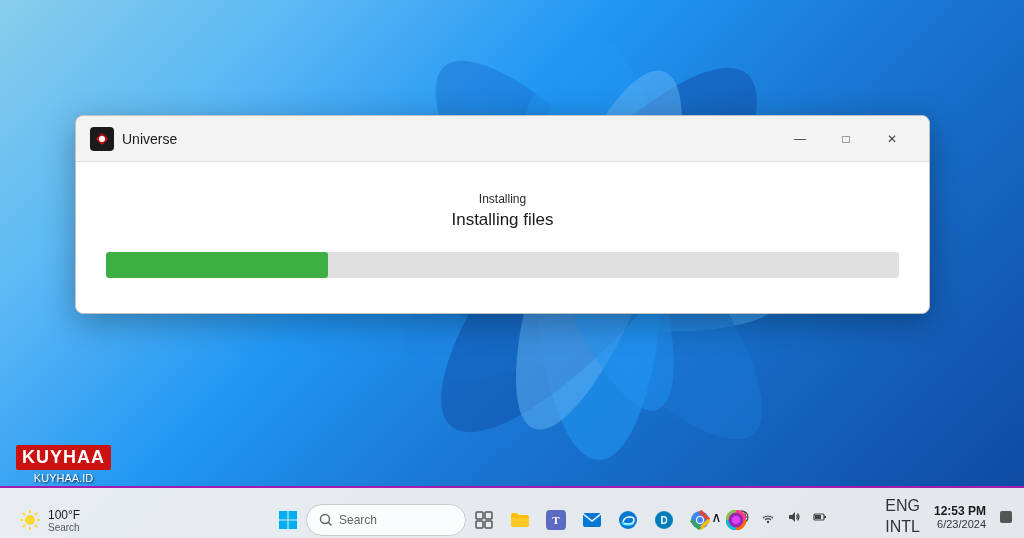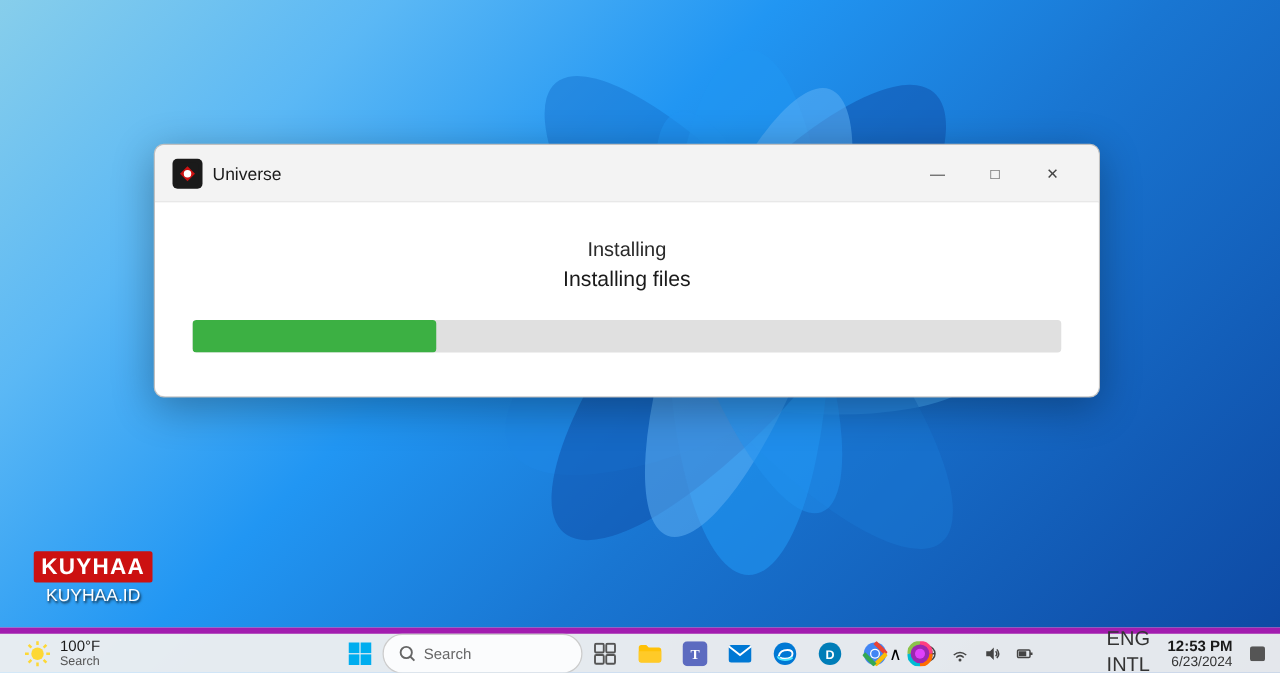--- a/index.html
+++ b/index.html
@@ -19,26 +19,25 @@
       position: absolute;
       top: 0; left: 0;
       background: linear-gradient(135deg, #87CEEB 0%, #5BB8F5 20%, #2196F3 40%, #1976D2 60%, #0D47A1 100%);
     }
 
     
     .dialog {
       position: absolute;
       top: 115px;
       left: 75px;
-      width: 757px;
+      width: 855px;
       background: #f3f3f3;
       border: 1px solid #c0c0c0;
       border-radius: 8px;
       box-shadow: 0 8px 32px rgba(0,0,0,0.3);
-      margin-left: 48px;
     }
 
     .dialog-titlebar {
       display: flex;
       align-items: center;
       padding: 10px 14px;
       background: #f3f3f3;
       border-radius: 8px 8px 0 0;
       border-bottom: 1px solid #e0e0e0;
       height: 46px;
@@ -91,21 +90,21 @@
       background: white;
       border-radius: 0 0 8px 8px;
     }
 
     .install-status {
       text-align: center;
       margin-bottom: 22px;
     }
 
     .install-title {
-      font-size: 16px;
+      font-size: 12px;
       font-weight: 400;
       color: #2a2a2a;
       margin-bottom: 4px;
     }
 
     .install-subtitle {
       font-size: 17px;
       font-weight: 500;
       color: #1a1a1a;
     }
@@ -124,26 +123,26 @@
       border-radius: 3px;
       transition: width 0.3s;
     }
 
     
     .taskbar {
       position: absolute;
       bottom: 0;
       left: 0;
       width: 100%;
-      height: 36px;
+      height: 52px;
       background: rgba(240, 240, 240, 0.95);
       display: flex;
-      align-items: center;
+      align-items: flex-end;
       padding: 0 8px;
-      border-top: 5px solid #a21caf;
+      border-top: 2px solid #a21caf;
     }
 
     .weather-info {
       display: flex;
       align-items: center;
       gap: 4px;
       padding: 4px 8px;
       border-radius: 4px;
     }
 
@@ -155,37 +154,37 @@
       justify-content: center;
     }
 
     .weather-temp { font-weight: 500; }
     .weather-desc { color: #666; }
 
     
     .watermark {
       position: absolute;
       bottom: 54px;
-      left: 27px;
+      left: 16px;
     }
 
     .watermark-logo {
       background: #cc1111;
       color: white;
       font-size: 18px;
       font-weight: 900;
       padding: 2px 6px;
       letter-spacing: 1px;
       font-family: Arial Black, sans-serif;
       border-radius: 2px;
     }
 
     .watermark-sub {
       color: white;
-      font-size: 14px;
+      font-size: 11px;
       text-align: center;
       margin-top: 2px;
       font-weight: 500;
       text-shadow: 1px 1px 2px rgba(0,0,0,0.8);
     }
 
     
     .taskbar-center {
       display: flex;
       align-items: center;

